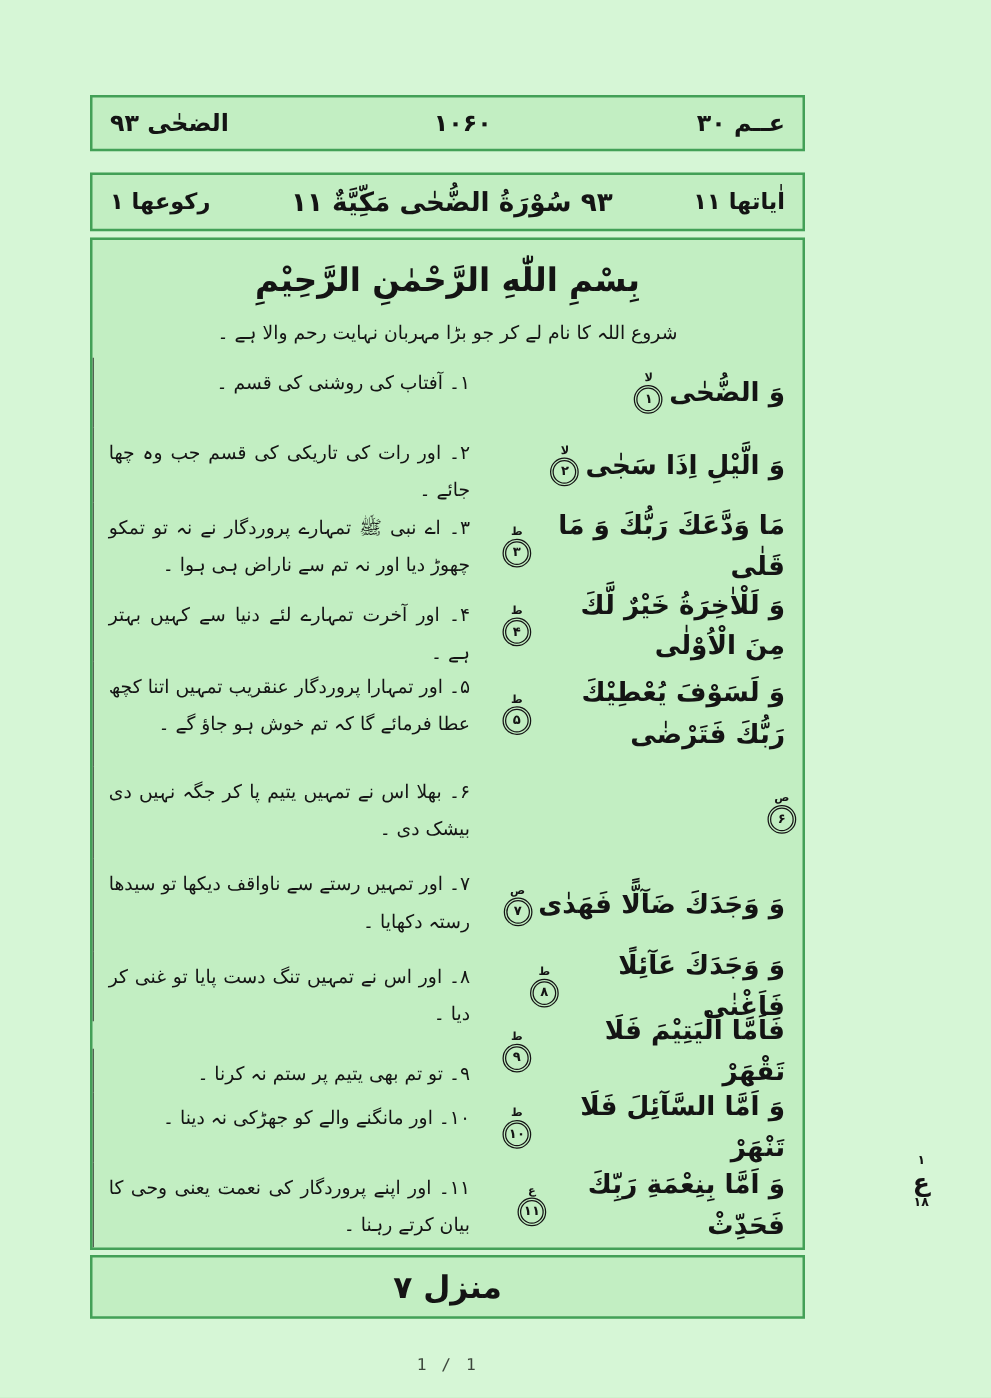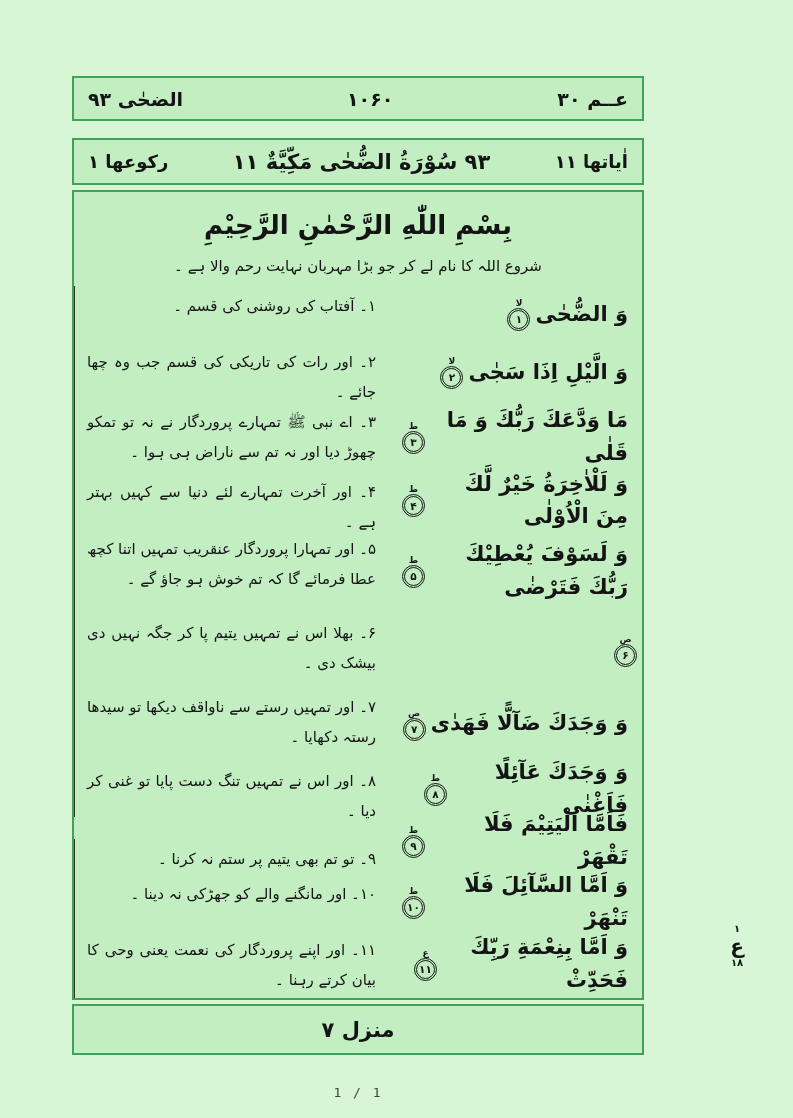--- a/index.html
+++ b/index.html
@@ -141,21 +141,21 @@
   }
   .ruku-margin .small{font-size:10px;font-weight:bold;display:block;}
   .ruku-margin .ain{font-size:20px;font-weight:bold;display:block;margin:2px 0;}
   
   .footer-box{
     height:51px;
     margin-top:4px;
     display:flex;
     align-items:center;
     justify-content:center;
-    font-size:21px;
+    font-size:25px;
     font-weight:bold;
   }
   
   .page-indicator{
     margin-top:30px;
     text-align:center;
     font-family:"DejaVu Sans Mono",monospace;
     font-size:13px;
     color:#3c463c;
     letter-spacing:2px;

